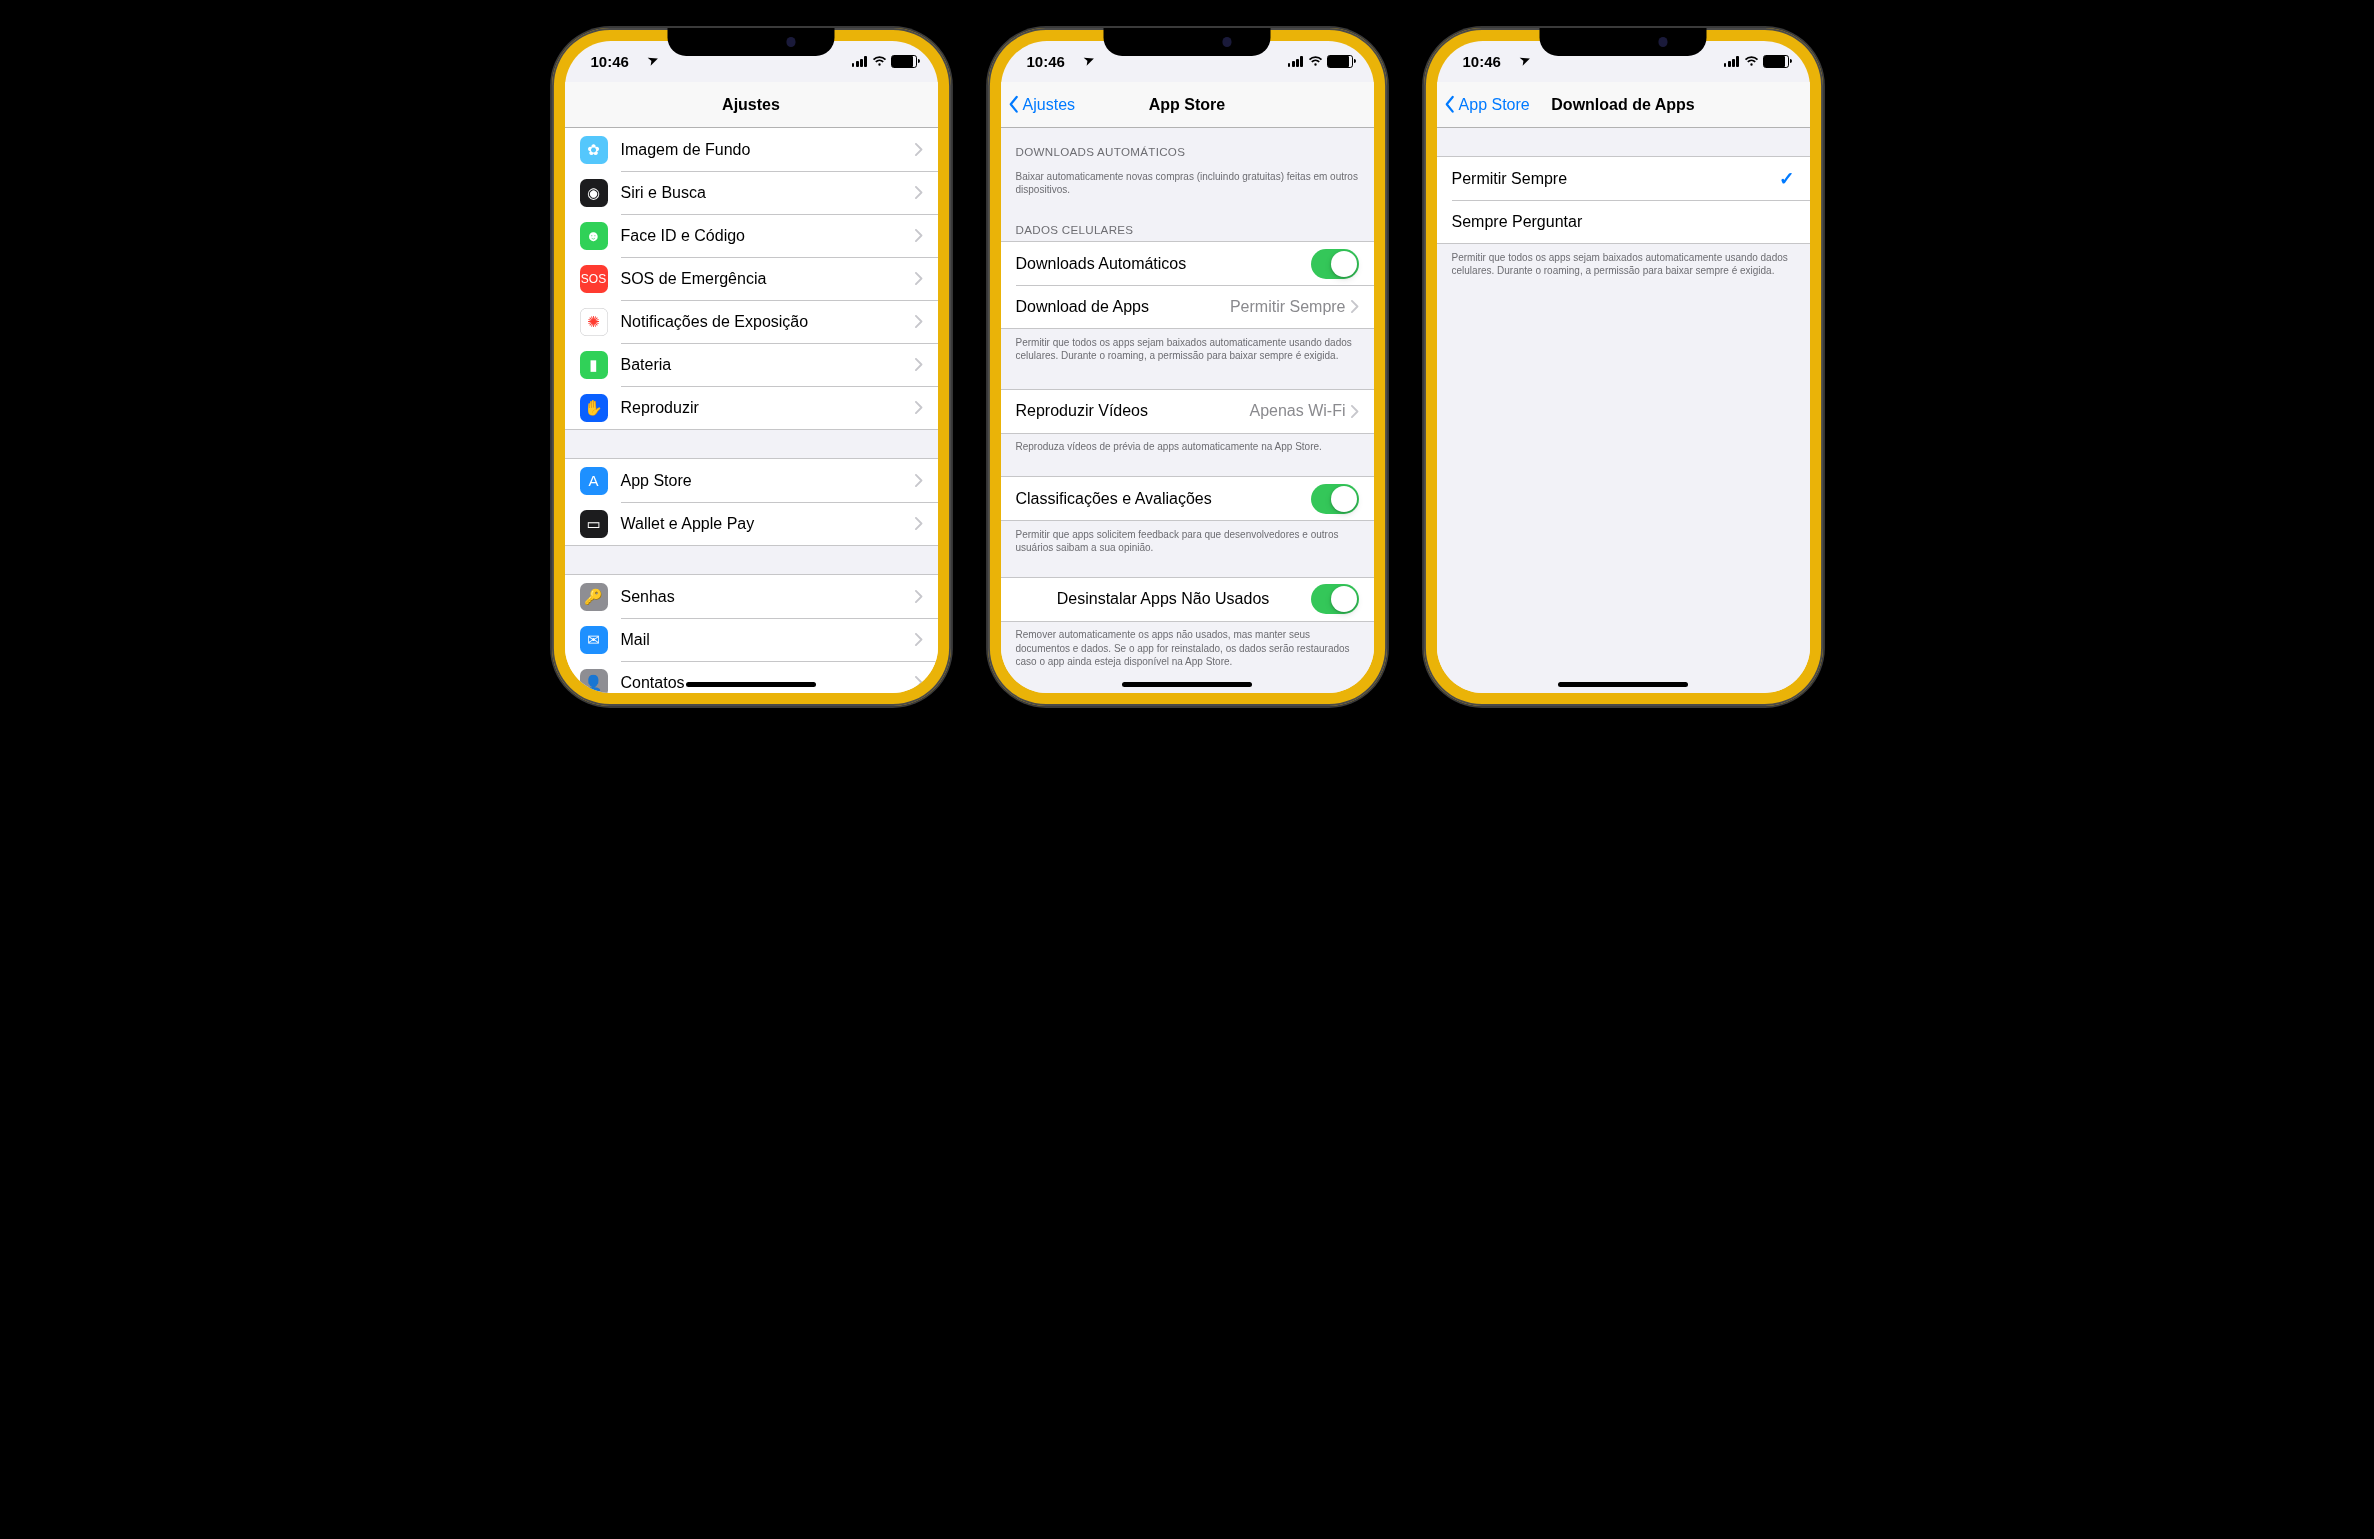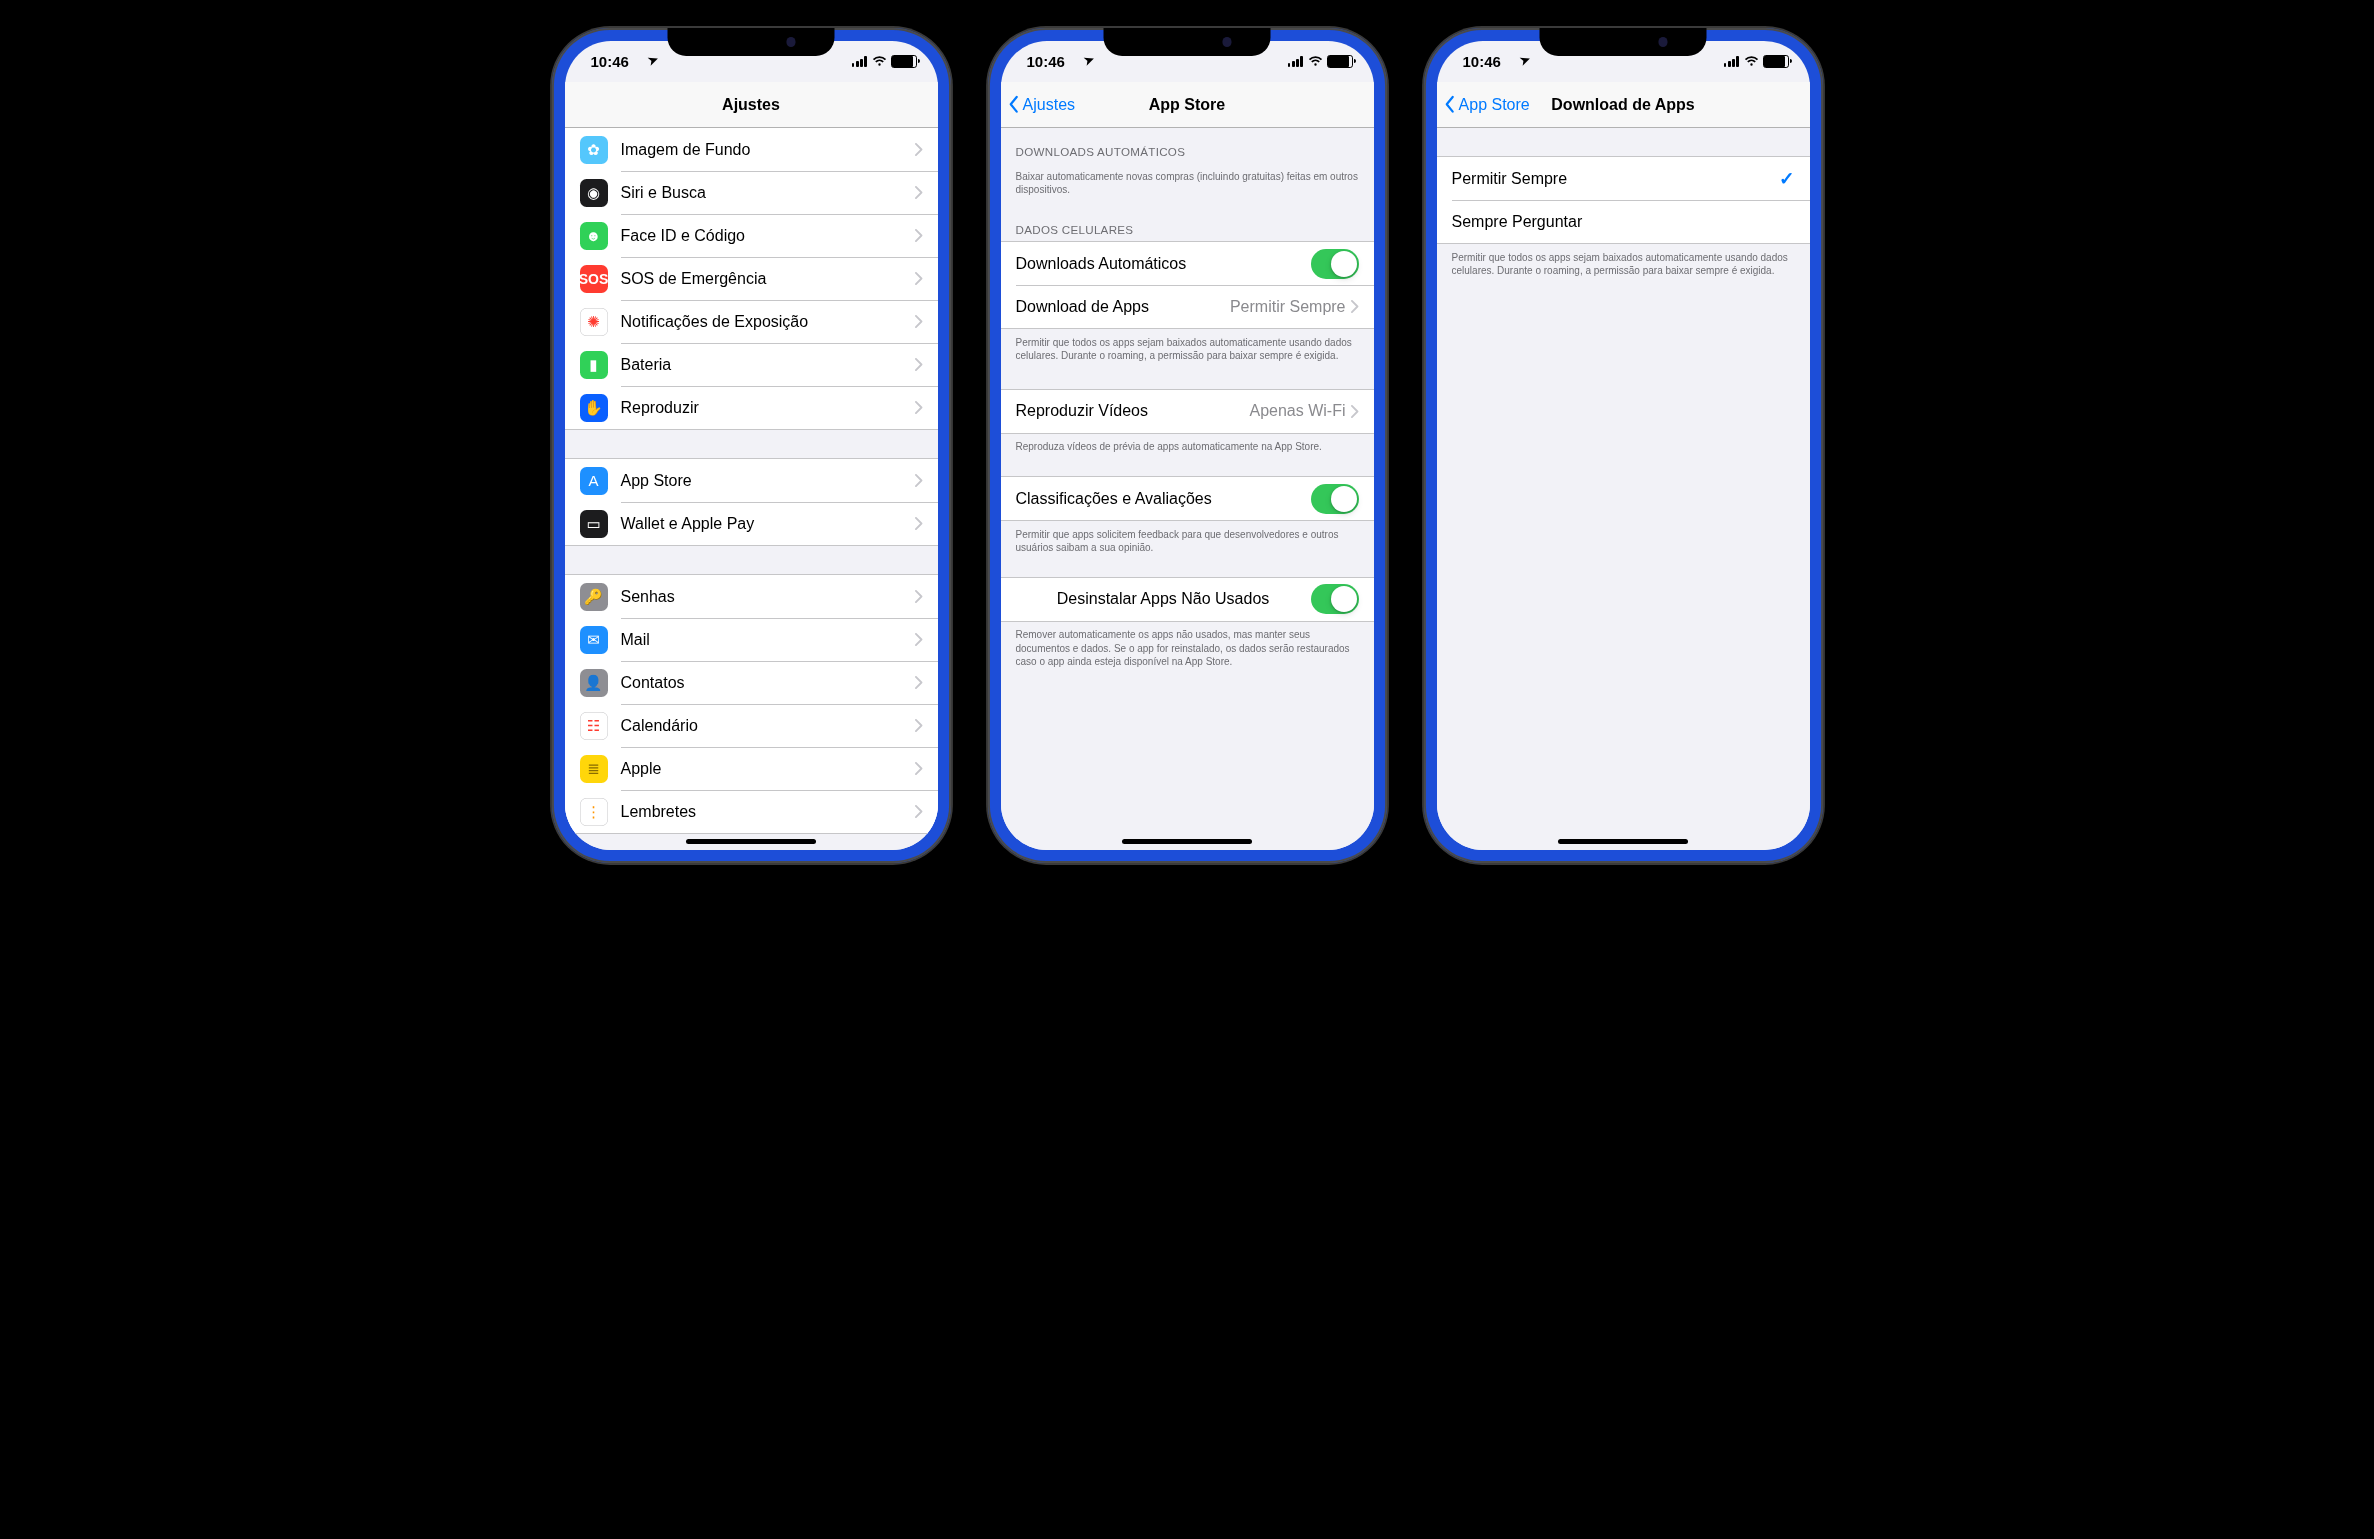--- a/index.html
+++ b/index.html
@@ -9,21 +9,21 @@
     --ios-separator: #c6c6c8;
     --ios-text: #000;
     --ios-secondary: #8a8a8e;
     --ios-footer: #6d6d72;
     --nav-border: #b2b2b2;
   }
   html,body { margin:0; padding:0; background:#000; font-family:-apple-system,"SF Pro Text","Helvetica Neue",Arial,sans-serif; }
   .stage { display:flex; gap:37px; justify-content:center; align-items:flex-start; padding:28px 18.6px; }
   
   .phone {
-    width:399px; height:835px; background:#1d4ed8; border-radius:58px; position:relative;
+    width:399px; height:678px; background:#eab308; border-radius:58px; position:relative;
     box-shadow:0 0 0 1.9px #3a3a3a, 0 0 0 3.7px #000, inset 0 0 0 1.9px #4a4a4a;
     overflow:hidden; flex:0 0 auto;
   }
   .phone::before { 
     content:""; position:absolute; inset:0; pointer-events:none;
   }
   .screen {
     position:absolute; inset:13px; background:var(--ios-gray-bg); border-radius:46px; overflow:hidden;
     display:flex; flex-direction:column;
   }
@@ -147,21 +147,21 @@
             <div class="row icon">
               <span class="ico" style="background: rgb(48, 209, 88);">☻</span>
               <span class="label">Face ID e Código</span>
               <span class="chev">
                 <svg viewBox="0 0 8 14">
                   <path d="M1 1l6 6-6 6" stroke="#c7c7cc" stroke-width="2" fill="none" stroke-linecap="round" stroke-linejoin="round"></path>
                 </svg>
               </span>
             </div>
             <div class="row icon">
-              <span class="ico" style="background: rgb(255, 59, 48); font-size: 14px; font-weight: 700;">SOS</span>
+              <span class="ico" style="background: rgb(255, 59, 48); font-size: 12px; font-weight: 400;">SOS</span>
               <span class="label">SOS de Emergência</span>
               <span class="chev">
                 <svg viewBox="0 0 8 14">
                   <path d="M1 1l6 6-6 6" stroke="#c7c7cc" stroke-width="2" fill="none" stroke-linecap="round" stroke-linejoin="round"></path>
                 </svg>
               </span>
             </div>
             <div class="row icon">
               <span class="ico" style="background: rgb(255, 255, 255); color: rgb(255, 59, 48); box-shadow: rgb(198, 198, 200) 0px 0px 0px 0.5px inset;">✺</span>
               <span class="label">Notificações de Exposição</span>

